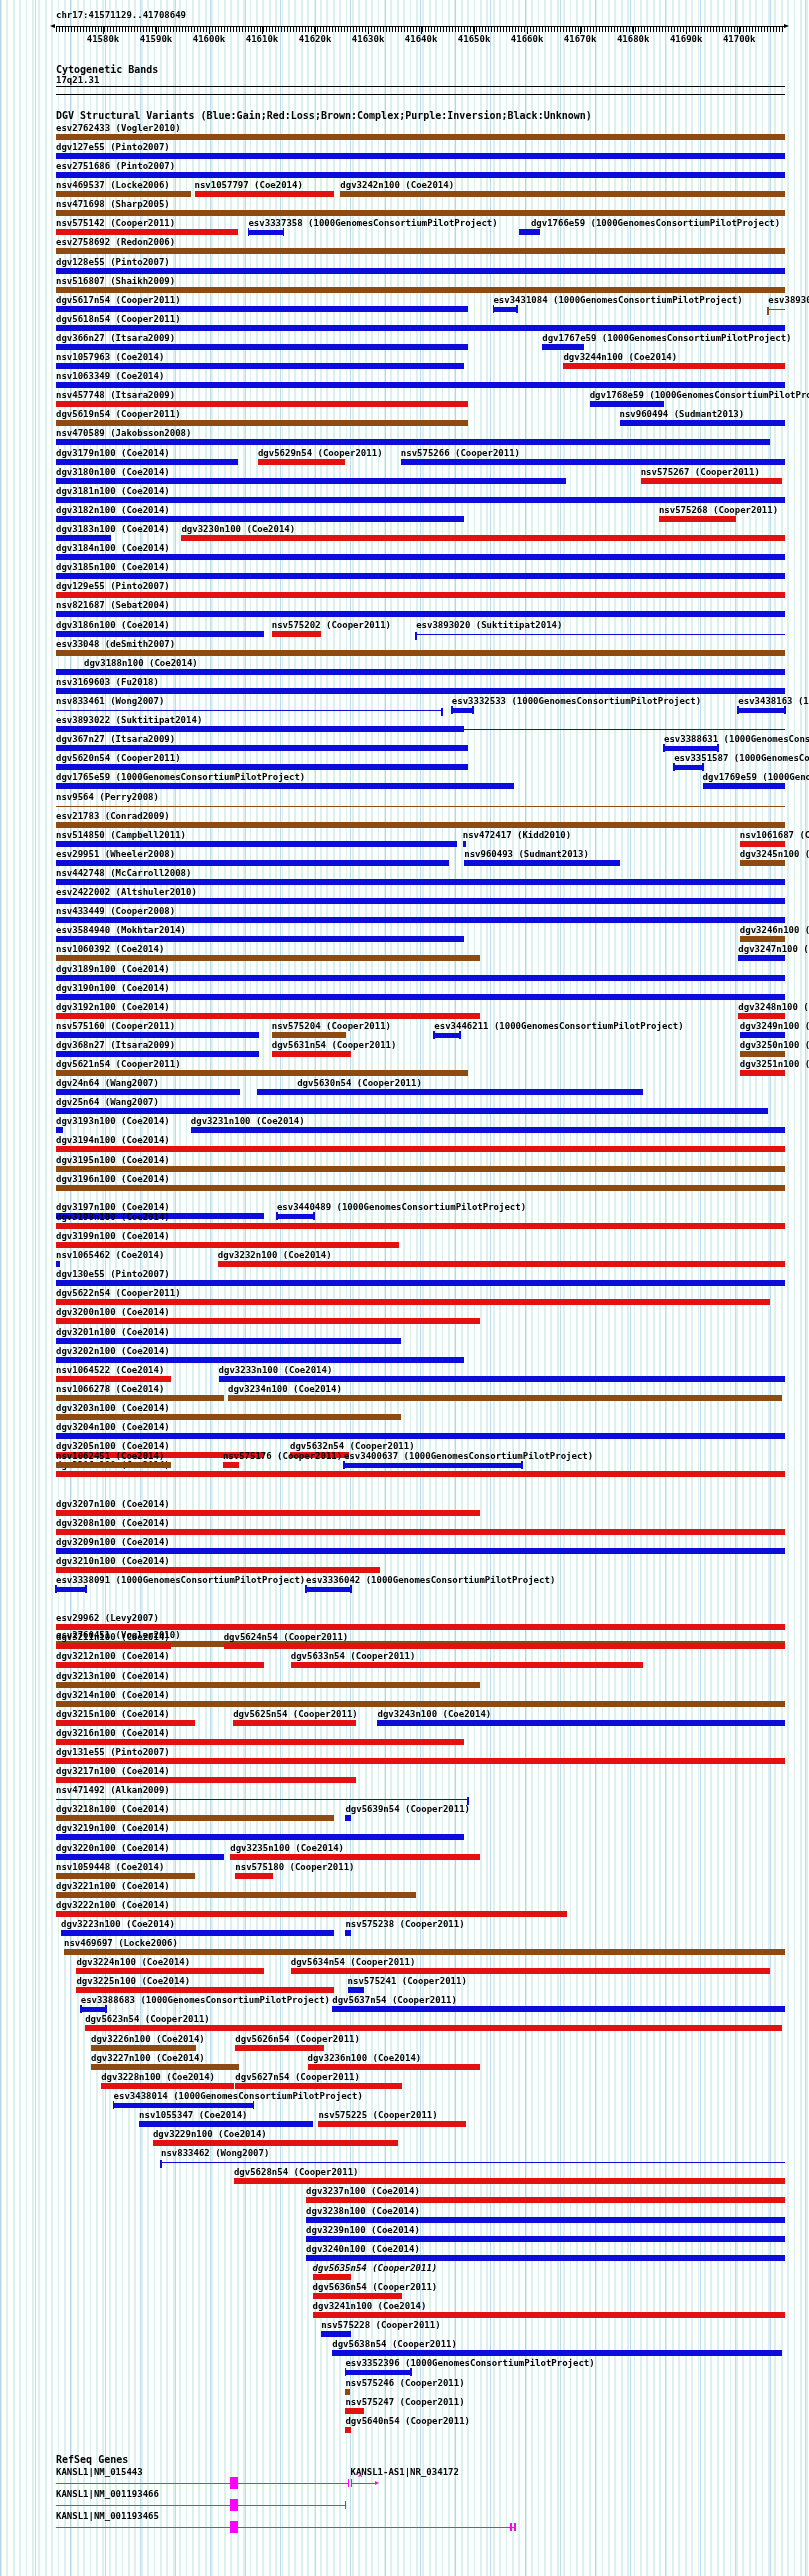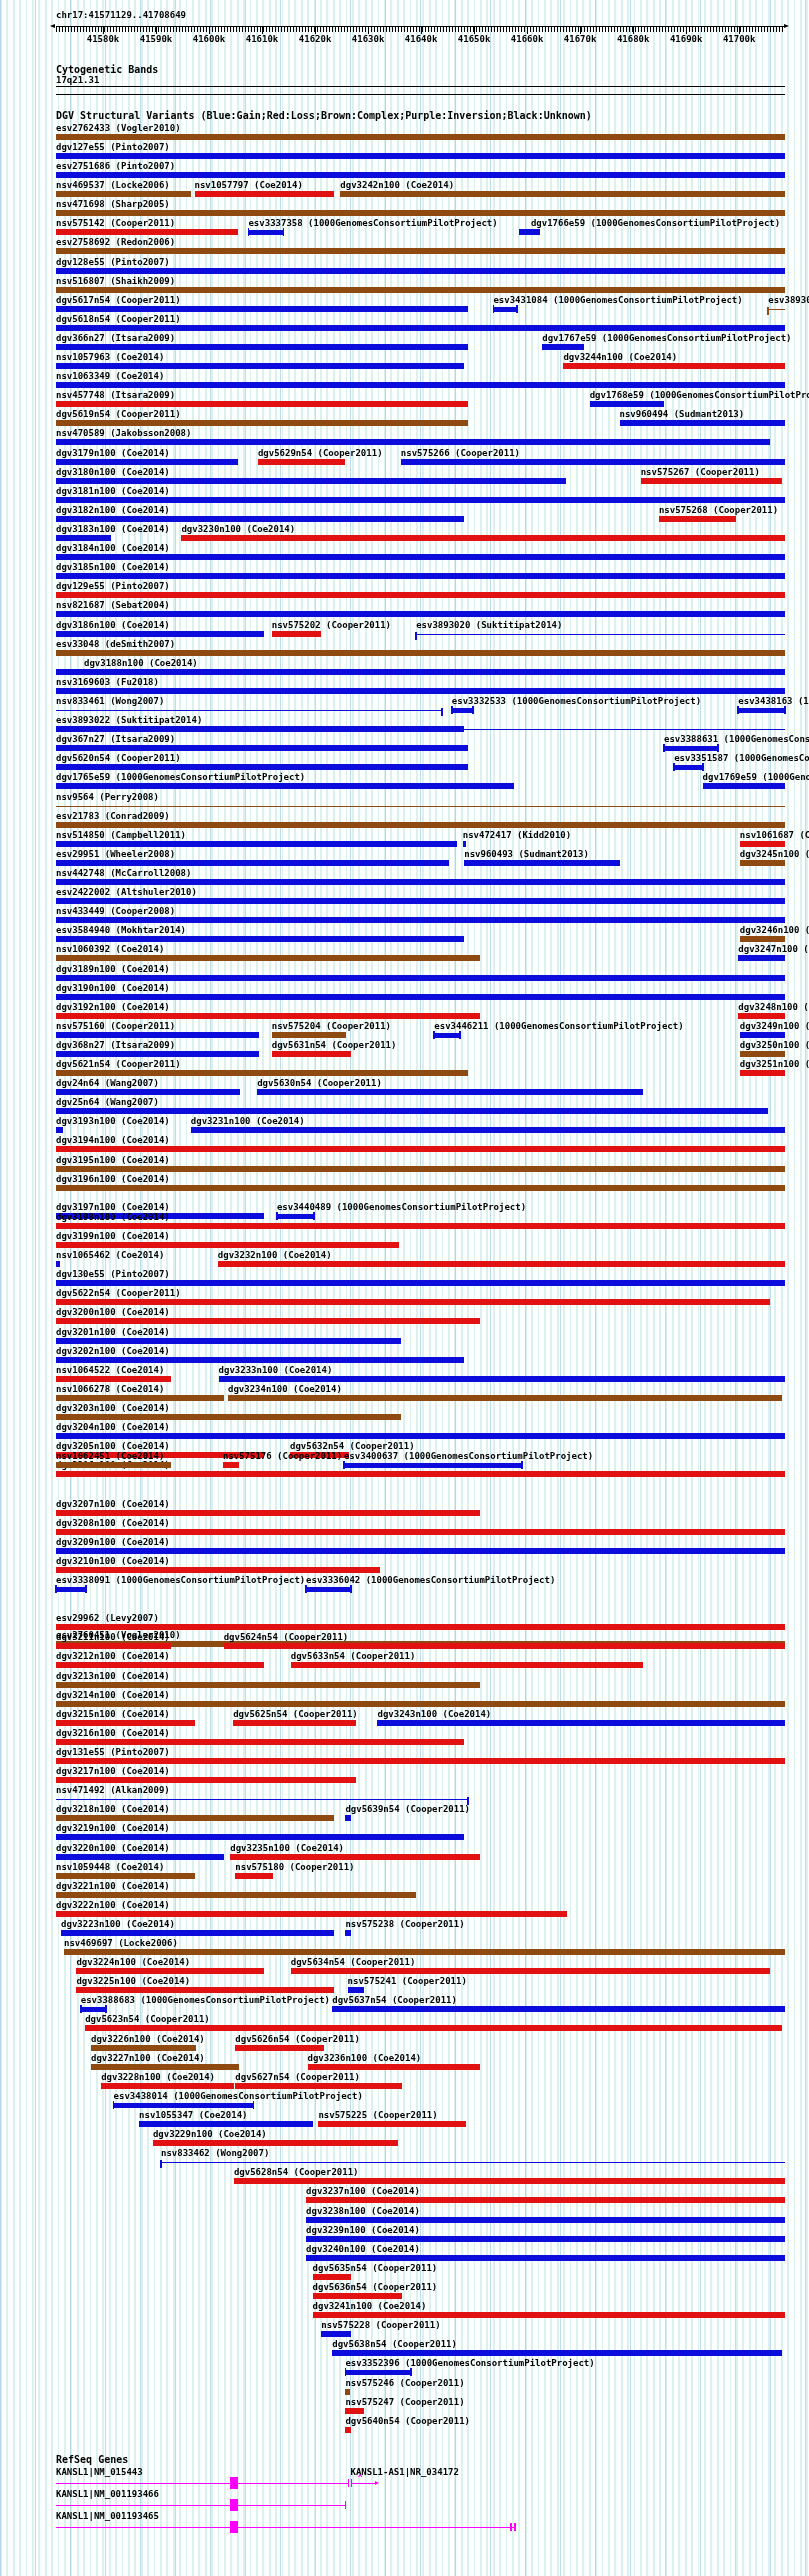--- a/index.html
+++ b/index.html
@@ -383,21 +383,21 @@
       </div>
       <div class="vrow" style="top: 1060px;">
         <span class="vlabel" style="left: 0%;">dgv5621n54 (Cooper2011)</span>
         <div class="vbar b" style="left: 0%; width: 56.5%; background: rgb(143, 74, 18);"></div>
         <span class="vlabel" style="left: 93.8%;">dgv3251n100 (Coe2014)</span>
         <div class="vbar b" style="left: 93.8%; width: 6.2%; background: rgb(227, 18, 18);"></div>
       </div>
       <div class="vrow" style="top: 1079px;">
         <span class="vlabel" style="left: 0%;">dgv24n64 (Wang2007)</span>
         <div class="vbar b" style="left: 0%; width: 25.2%; background: rgb(12, 12, 220);"></div>
-        <span class="vlabel" style="left: 27.6%;">dgv5630n54 (Cooper2011)</span>
+        <span class="vlabel" style="left: 27.6%; padding-left: 40px;">dgv5630n54 (Cooper2011)</span>
         <div class="vbar b" style="left: 27.6%; width: 52.9%; background: rgb(12, 12, 220);"></div>
       </div>
       <div class="vrow" style="top: 1098px;">
         <span class="vlabel" style="left: 0%;">dgv25n64 (Wang2007)</span>
         <div class="vbar b" style="left: 0%; width: 97.7%; background: rgb(12, 12, 220);"></div>
       </div>
       <div class="vrow" style="top: 1117px;">
         <span class="vlabel" style="left: 0%;">dgv3193n100 (Coe2014)</span>
         <div class="vbar b" style="left: 0%; width: 0.9%; background: rgb(12, 12, 220);"></div>
         <span class="vlabel" style="left: 18.5%;">dgv3231n100 (Coe2014)</span>
@@ -701,21 +701,21 @@
       </div>
       <div class="vrow" style="top: 2226px;">
         <span class="vlabel" style="left: 34.3%;">dgv3239n100 (Coe2014)</span>
         <div class="vbar b" style="left: 34.3%; width: 65.7%; background: rgb(12, 12, 220);"></div>
       </div>
       <div class="vrow" style="top: 2245px;">
         <span class="vlabel" style="left: 34.3%;">dgv3240n100 (Coe2014)</span>
         <div class="vbar b" style="left: 34.3%; width: 65.7%; background: rgb(12, 12, 220);"></div>
       </div>
       <div class="vrow" style="top: 2264px;">
-        <span class="vlabel" style="left: 35.2%;">dgv5635n54 (Cooper2011)</span>
+        <span class="vlabel" style="left: 35.2%; font-style: italic;">dgv5635n54 (Cooper2011)</span>
         <div class="vbar b" style="left: 35.2%; width: 5.2%; background: rgb(227, 18, 18);"></div>
       </div>
       <div class="vrow" style="top: 2283px; text-align: right;">
         <span class="vlabel" style="left: 35.2%;">dgv5636n54 (Cooper2011)</span>
         <div class="vbar b" style="left: 35.2%; width: 12.3%; background: rgb(227, 18, 18);"></div>
       </div>
       <div class="vrow" style="top: 2302px;">
         <span class="vlabel" style="left: 35.2%;">dgv3241n100 (Coe2014)</span>
         <div class="vbar b" style="left: 35.2%; width: 64.8%; background: rgb(227, 18, 18);"></div>
       </div>

